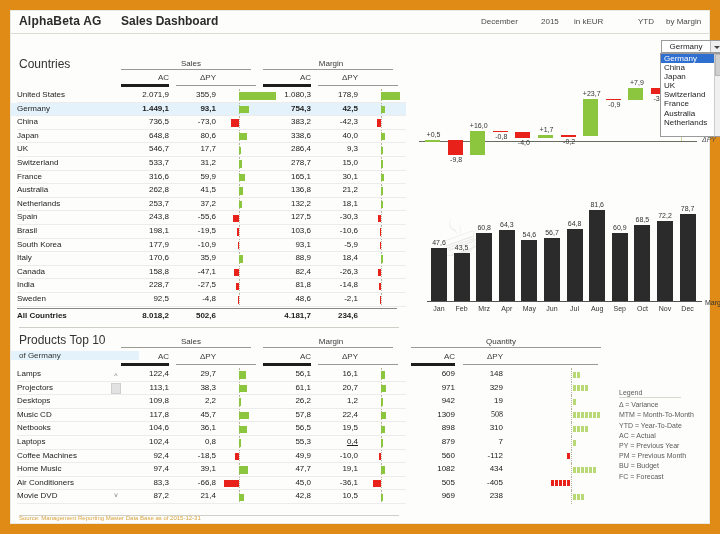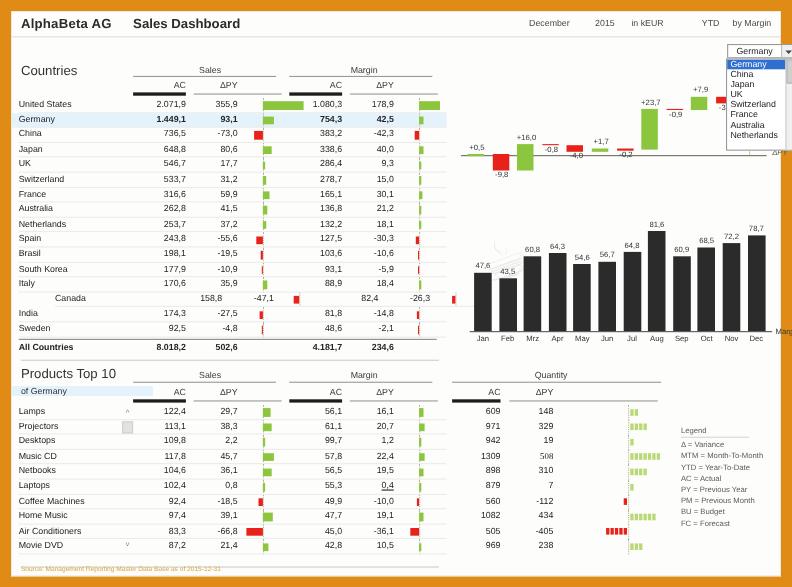--- a/index.html
+++ b/index.html
@@ -356,39 +356,39 @@
           <div class="dbar pos" style="left: 18px; width: 3.7695px;"></div>
         </div>
         <div class="num" style="left: 252px; width: 48px;">88,9</div>
         <div class="num" style="left: 307px; width: 40px;">18,4</div>
         <div class="dwrap" style="left: 352px; width: 36px;">
           <div class="daxis" style="left: 18px;"></div>
           <div class="dbar pos" style="left: 18px; width: 1.932px;"></div>
         </div>
         <div class="rule"></div>
       </div>
-      <div class="row" style="top: 176.8px; margin-left: 33px;">
+      <div class="row" style="top: 176.8px;">
         <div class="lbl">Canada</div>
         <div class="num" style="left: 110px; width: 48px;">158,8</div>
         <div class="num" style="left: 165px; width: 40px;">-47,1</div>
         <div class="dwrap" style="left: 210px; width: 36px;">
           <div class="daxis" style="left: 18px;"></div>
           <div class="dbar neg" style="left: 13.0545px; width: 4.9455px;"></div>
         </div>
         <div class="num" style="left: 252px; width: 48px;">82,4</div>
         <div class="num" style="left: 307px; width: 40px;">-26,3</div>
         <div class="dwrap" style="left: 352px; width: 36px;">
           <div class="daxis" style="left: 18px;"></div>
           <div class="dbar neg" style="left: 15.2385px; width: 2.7615px;"></div>
         </div>
         <div class="rule"></div>
       </div>
       <div class="row" style="top: 190.4px;">
         <div class="lbl">India</div>
-        <div class="num" style="left: 110px; width: 48px;">174,3</div>
+        <div class="num" style="left: 110px; width: 48px;">228,7</div>
         <div class="num" style="left: 165px; width: 40px;">-27,5</div>
         <div class="dwrap" style="left: 210px; width: 36px;">
           <div class="daxis" style="left: 18px;"></div>
           <div class="dbar neg" style="left: 15.1125px; width: 2.8875px;"></div>
         </div>
         <div class="num" style="left: 252px; width: 48px;">81,8</div>
         <div class="num" style="left: 307px; width: 40px;">-14,8</div>
         <div class="dwrap" style="left: 352px; width: 36px;">
           <div class="daxis" style="left: 18px;"></div>
           <div class="dbar neg" style="left: 16.446px; width: 1.554px;"></div>
@@ -573,21 +573,21 @@
         <div class="rule" style="right: 205px;"></div>
       </div>
       <div class="row" style="top: 27.2px;">
         <div class="lbl">Desktops</div>
         <div class="num" style="left: 110px; width: 48px;">109,8</div>
         <div class="num" style="left: 165px; width: 40px;">2,2</div>
         <div class="dwrap" style="left: 210px; width: 36px;">
           <div class="daxis" style="left: 18px;"></div>
           <div class="dbar pos" style="left: 18px; width: 1.5px;"></div>
         </div>
-        <div class="num" style="left: 252px; width: 48px;">99,7</div>
+        <div class="num" style="left: 252px; width: 48px;">26,2</div>
         <div class="num" style="left: 307px; width: 40px;">1,2</div>
         <div class="dwrap" style="left: 352px; width: 36px;">
           <div class="daxis" style="left: 18px;"></div>
           <div class="dbar pos" style="left: 18px; width: 1.5px;"></div>
         </div>
         <div class="num" style="left: 400px; width: 44px;">942</div>
         <div class="num" style="left: 452px; width: 40px;">19</div>
         <div class="dwrap" style="left: 500px; width: 120px;">
           <div class="daxis" style="left: 60px;"></div>
           <div class="dots" style="justify-content: flex-start; left: 62px; width: 58px;">

